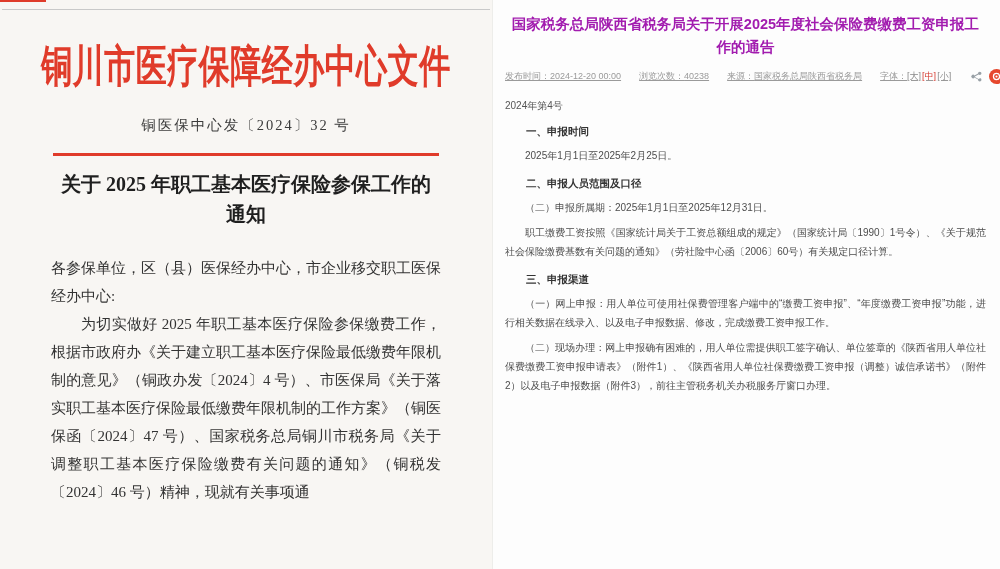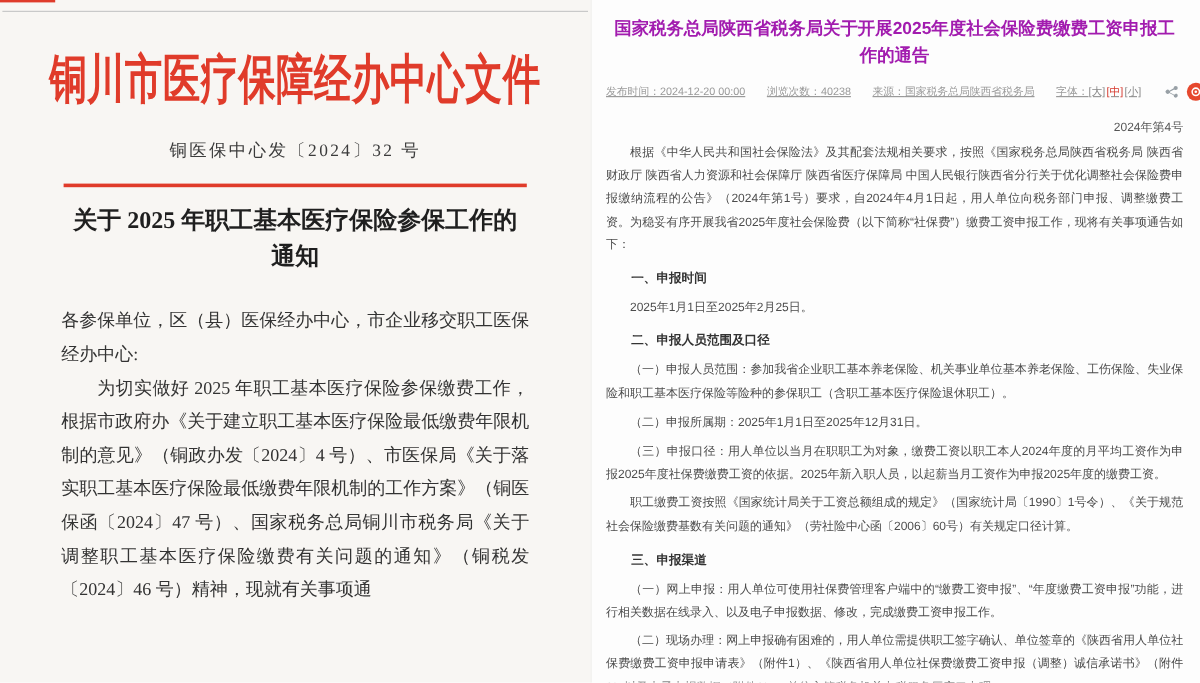--- a/index.html
+++ b/index.html
@@ -61,21 +61,21 @@
   .font-opt { color:#8a8a8a; cursor:pointer; margin-right:1px; }
   .font-opt.active { color:#d5372c; }
   .share-icons { margin-left:auto; display:flex; align-items:center; gap:6px; }
   .share-plain { display:inline-flex; align-items:center; }
   .icon-circle {
     width:15px; height:15px; border-radius:50%;
     display:inline-flex; align-items:center; justify-content:center;
     color:#fff; font-size:9px; line-height:1;
   }
   .weibo-bg { background:#e6482e; }
-  .r-docnum { margin-top:15px; text-align:right; font-size:10px; color:#555; }
+  .r-docnum { margin-top:15px; text-align:left; font-size:10px; color:#555; }
   .r-body {
     margin-top:5px; font-size:10px; color:#4c4c4c;
     line-height:1.92; text-align:justify;
   }
   .r-body .rp { margin:5px 0; text-indent:2em; }
   .r-body .sec-h { margin:8px 0 4px; font-size:10.5px; font-weight:bold; color:#333; text-indent:2em; }
 </style>
 </head>
 <body>
 
@@ -132,26 +132,23 @@
             <circle cx="5" cy="5" r="1.2" fill="#fff"></circle>
           </svg>
       </span>
 
     </span>
   </div>
 
   <div class="r-docnum">2024年第4号</div>
 
   <div class="r-body">
-    <p class="rp">根据《中华人民共和国社会保险法》及其配套法规相关要求，按照《国家税务总局陕西省税务局 陕西省财政厅 陕西省人力资源和社会保障厅 陕西省医疗保障局 中国人民银行陕西省分行关于优化调整社会保险费申报缴纳流程的公告》（2024年第1号）要求，自2024年4月1日起，用人单位向税务部门申报、调整缴费工资。为稳妥有序开展我省2025年度社会保险费（以下简称“社保费”）缴费工资申报工作，现将有关事项通告如下：</p>
     <p class="sec-h">一、申报时间</p>
     <p class="rp">2025年1月1日至2025年2月25日。</p>
     <p class="sec-h">二、申报人员范围及口径</p>
-    <p class="rp">（一）申报人员范围：参加我省企业职工基本养老保险、机关事业单位基本养老保险、工伤保险、失业保险和职工基本医疗保险等险种的参保职工（含职工基本医疗保险退休职工）。</p>
     <p class="rp">（二）申报所属期：2025年1月1日至2025年12月31日。</p>
-    <p class="rp">（三）申报口径：用人单位以当月在职职工为对象，缴费工资以职工本人2024年度的月平均工资作为申报2025年度社保费缴费工资的依据。2025年新入职人员，以起薪当月工资作为申报2025年度的缴费工资。</p>
     <p class="rp">职工缴费工资按照《国家统计局关于工资总额组成的规定》（国家统计局〔1990〕1号令）、《关于规范社会保险缴费基数有关问题的通知》（劳社险中心函〔2006〕60号）有关规定口径计算。</p>
     <p class="sec-h">三、申报渠道</p>
     <p class="rp">（一）网上申报：用人单位可使用社保费管理客户端中的“缴费工资申报”、“年度缴费工资申报”功能，进行相关数据在线录入、以及电子申报数据、修改，完成缴费工资申报工作。</p>
     <p class="rp">（二）现场办理：网上申报确有困难的，用人单位需提供职工签字确认、单位签章的《陕西省用人单位社保费缴费工资申报申请表》（附件1）、《陕西省用人单位社保费缴费工资申报（调整）诚信承诺书》（附件2）以及电子申报数据（附件3），前往主管税务机关办税服务厅窗口办理。</p>
 
   </div>
 </div>
 
 </body></html>

